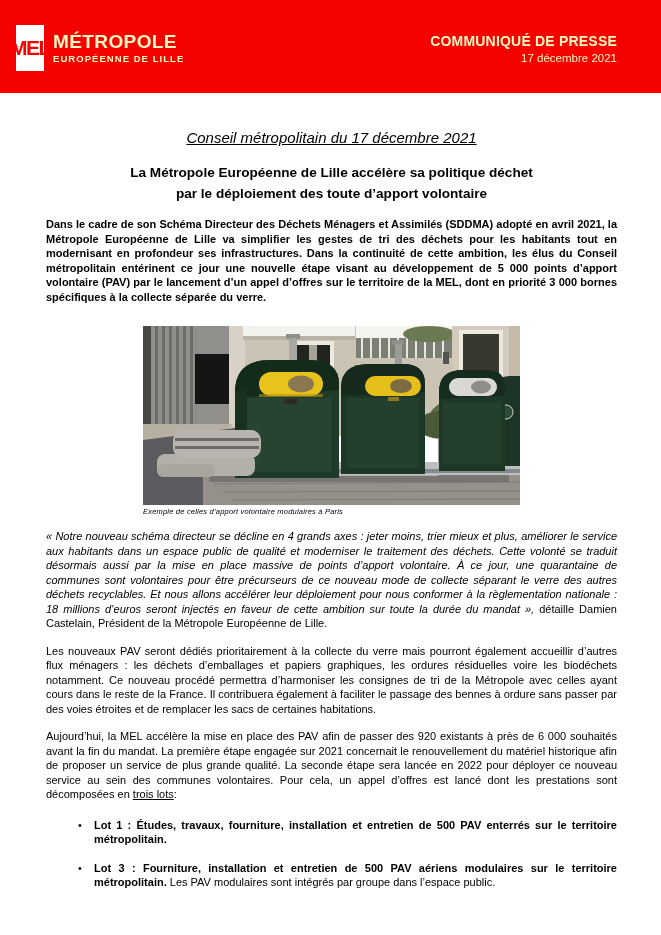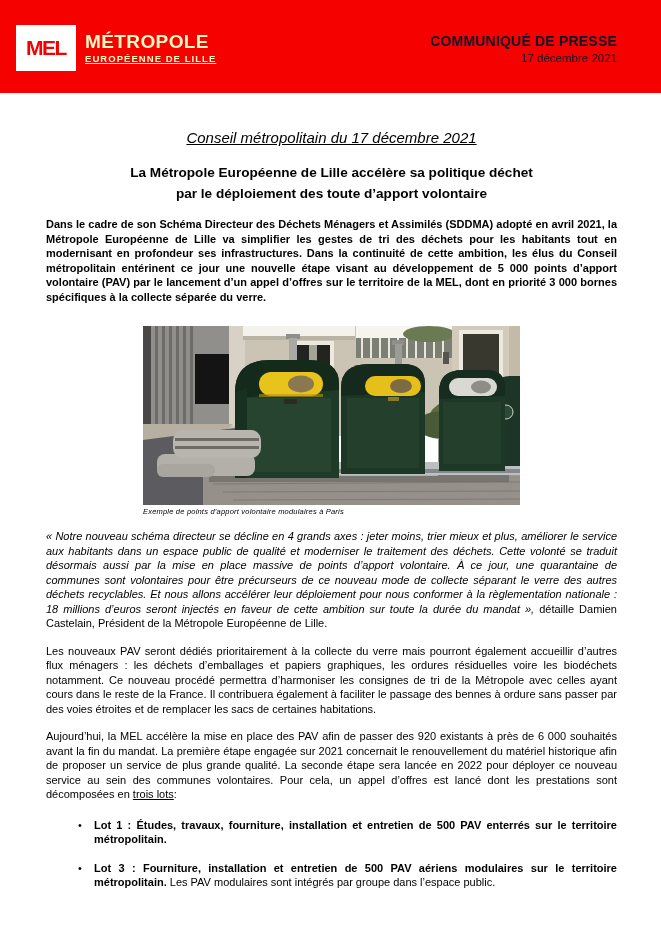--- a/index.html
+++ b/index.html
@@ -16,32 +16,32 @@
     height: 93px;
     background: #f40100;
     display: flex;
     justify-content: space-between;
     align-items: center;
     padding: 0 44px 0 16px;
     box-sizing: border-box;
   }
   .logo-wrap { display: flex; align-items: center; gap: 9px; margin-top: 2px; }
   .logo-mark {
-    width: 60px; height: 46px;
+    width: 28px; height: 46px;
     background: #ffffff;
     display: flex; align-items: center; justify-content: center;
     color: #f40100;
     font-weight: bold;
     font-size: 21px;
     letter-spacing: -1.5px;
   }
   .logo-text { color: #fef9c3; line-height: 1; }
   .logo-line1 { font-size: 19px; font-weight: bold; letter-spacing: .4px; }
-  .logo-line2 { font-size: 9.5px; font-weight: bold; letter-spacing: 1.05px; margin-top: 3px; text-decoration: underline; }
-  .banner-right { text-align: right; color: #0f172a; margin-top: 4px; }
+  .logo-line2 { font-size: 9.5px; font-weight: bold; letter-spacing: 1.05px; margin-top: 3px; }
+  .banner-right { text-align: right; color: #fef9c3; margin-top: 4px; }
   .kicker { font-size: 14px; font-weight: bold; letter-spacing: .2px; }
   .date-line { font-size: 11.5px; margin-top: 3px; }
 
   
   .content { padding: 0 44px 0 46px; }
   .subtitle {
     margin-top: 36px;
     text-align: center;
     font-style: italic;
     text-decoration: underline;
@@ -221,21 +221,21 @@
       <ellipse cx="158" cy="58" rx="13" ry="8.5" fill="#8a7950"></ellipse>
       <rect x="116" y="68" width="64" height="3" fill="#b8950f" opacity=".6"></rect>
       <rect x="141" y="73" width="13" height="5" fill="#2b2b20"></rect>
 
       <rect x="14" y="128" width="98" height="22" rx="8" fill="#b3b0aa"></rect>
       <rect x="30" y="104" width="88" height="28" rx="10" fill="#b8b5ae"></rect>
       <rect x="32" y="112" width="84" height="3" fill="#6e6b66"></rect>
       <rect x="32" y="120" width="84" height="3" fill="#6e6b66"></rect>
       <rect x="14" y="138" width="58" height="13" rx="6" fill="#a9a6a0"></rect>
     </svg>
-    <figcaption>Exemple de points d’apport volontaire modulaires à Paris</figcaption>
+    <figcaption>Exemple de celles d’apport volontaire modulaires à Paris</figcaption>
   </figure>
 
   <p class="body-par quote"><span>« Notre nouveau schéma directeur se décline en 4 grands axes : jeter moins, trier mieux et plus, améliorer le service aux habitants dans un espace public de qualité et moderniser le traitement des déchets. Cette volonté se traduit désormais aussi par la mise en place massive de points d’apport volontaire. À ce jour, une quarantaine de communes sont volontaires pour être précurseurs de ce nouveau mode de collecte séparant le verre des autres déchets recyclables. Et nous allons accélérer leur déploiement pour nous conformer à la règlementation nationale : 18 millions d’euros seront injectés en faveur de cette ambition sur toute la durée du mandat », </span><span class="attrib">détaille Damien Castelain, Président de la Métropole Européenne de Lille.</span></p>
 
   <p class="body-par">Les nouveaux PAV seront dédiés prioritairement à la collecte du verre mais pourront également accueillir d’autres flux ménagers : les déchets d’emballages et papiers graphiques, les ordures résiduelles voire les biodéchets notamment. Ce nouveau procédé permettra d’harmoniser les consignes de tri de la Métropole avec celles ayant cours dans le reste de la France. Il contribuera également à faciliter le passage des bennes à ordure sans passer par des voies étroites et de remplacer les sacs de certaines habitations.</p>
 
   <p class="body-par"><span>Aujourd’hui, la MEL accélère la mise en place des PAV afin de passer des 920 existants à près de 6 000 souhaités avant la fin du mandat. La première étape engagée sur 2021 concernait le renouvellement du matériel historique afin de proposer un service de plus grande qualité. La seconde étape sera lancée en 2022 pour déployer ce nouveau service au sein des communes volontaires. Pour cela, un appel d’offres est lancé dont les prestations sont décomposées en </span><span class="u">trois lots</span><span>:</span></p>
 
   <ul class="lots">
     <li><span>Lot 1 : Études, travaux, fourniture, installation et entretien de 500 PAV enterrés sur le territoire métropolitain.</span><span class="lot-regular"></span></li>

